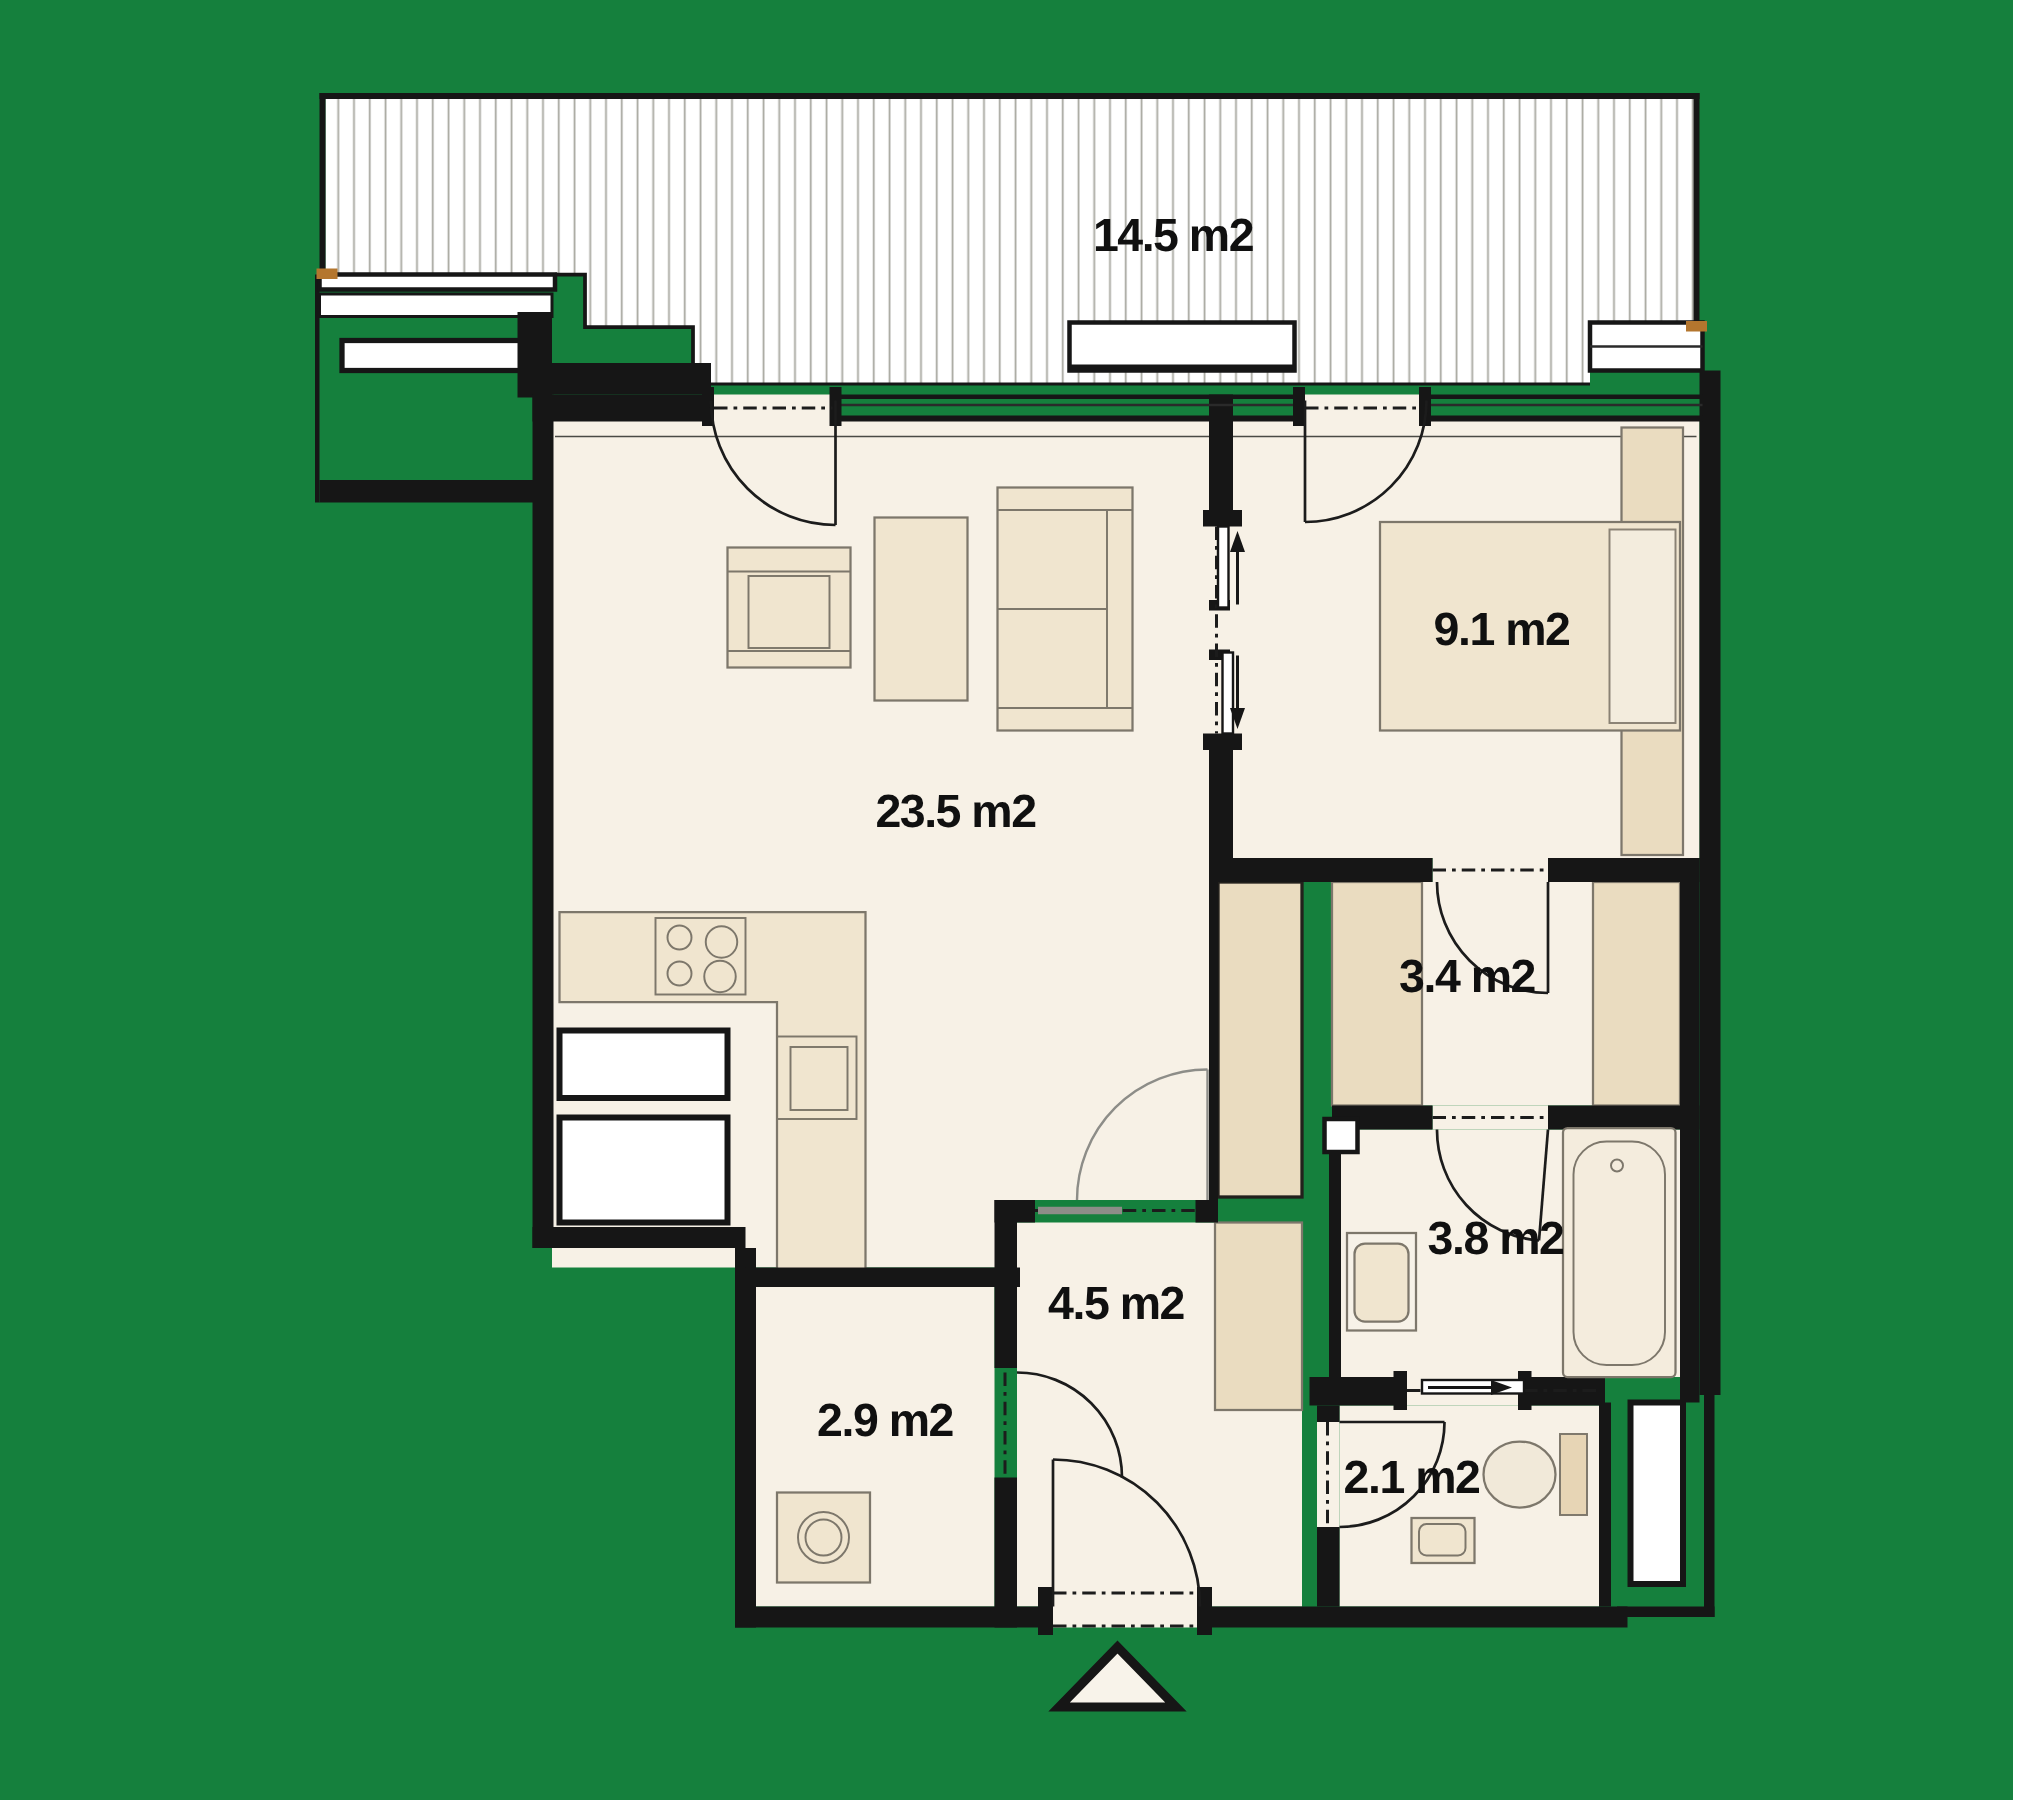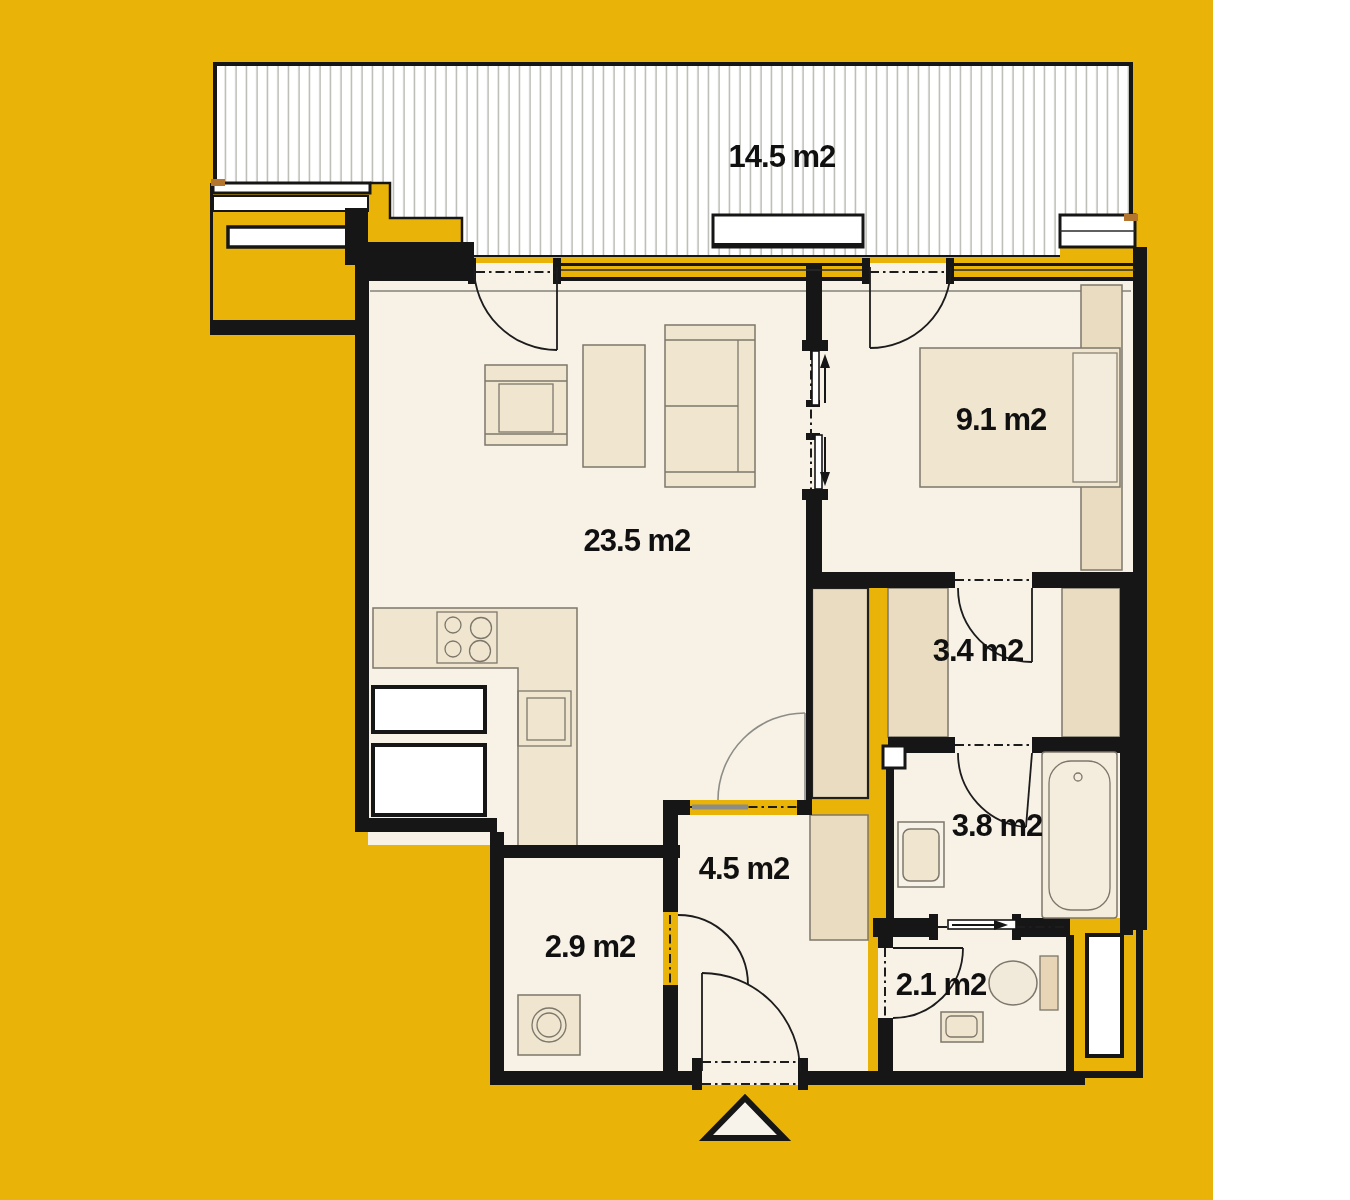--- a/index.html
+++ b/index.html
@@ -1,16 +1,16 @@
 <!DOCTYPE html>
 <html style="--wall: #161616; --floor: #f7f1e6; --furniture: #f0e5cf; --wardrobe: #eadcc0; --hatch-line: #a8a8a0; --outline-gray: #7d776b; --sill-accent: #b4762e;"><head>
 <meta charset="utf-8">
 <style>
   html,body{margin:0;padding:0;background:#ffffff;}
-  .stage{position:relative;width:1213px;height:1200px;background:#eab308;
+  .stage{position:relative;width:1342px;height:1200px;background:#15803d;
          font-family:"Liberation Sans", sans-serif;}
   svg{display:block;}
   .wall{fill:var(--wall,#161616);}
   .floor{fill:var(--floor,#f7f1e6);}
   .furn{fill:var(--furniture,#f0e5cf);stroke:var(--outline-gray,#7d776b);stroke-width:1.5;}
   .ward{fill:var(--wardrobe,#eadcc0);stroke:var(--outline-gray,#7d776b);stroke-width:1.5;}
   .wardDark{fill:var(--wardrobe,#eadcc0);stroke:#22201c;stroke-width:2.2;}
   .fixlight{fill:#f4ecdd;stroke:var(--outline-gray,#7d776b);stroke-width:1.5;}
   .gline{stroke:var(--outline-gray,#7d776b);stroke-width:1.3;fill:none;}
   .whiteBox{fill:#ffffff;stroke:#161616;}

